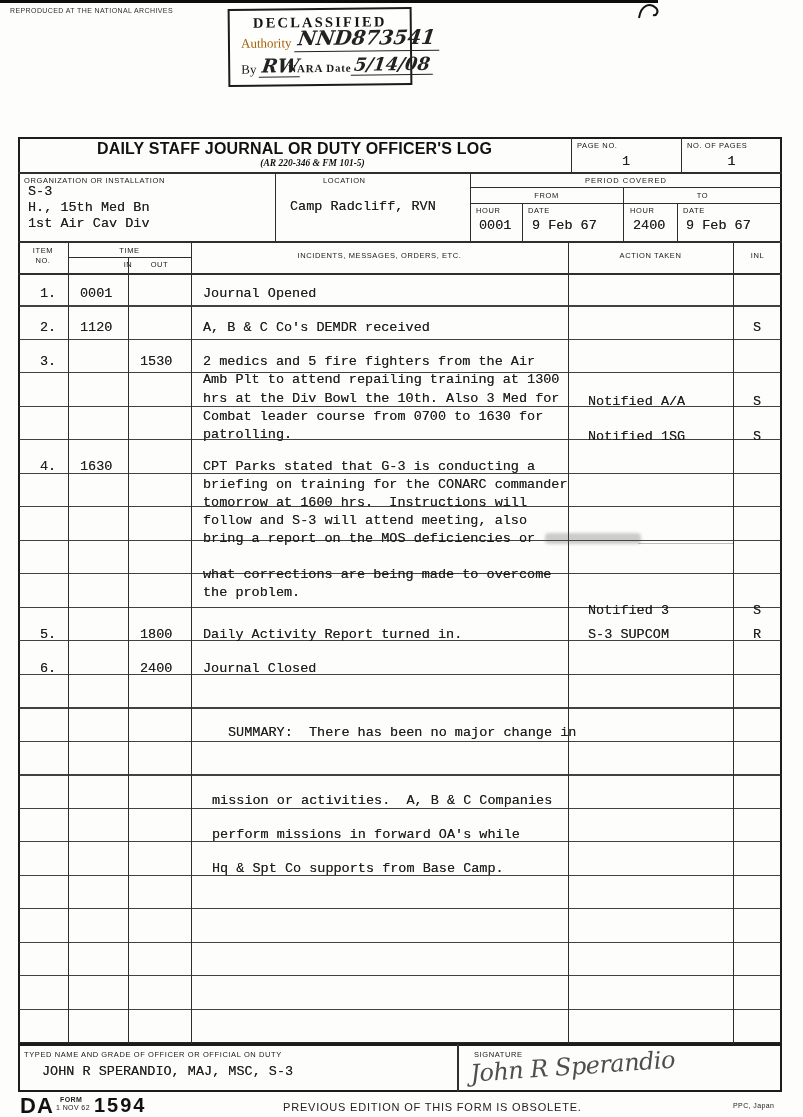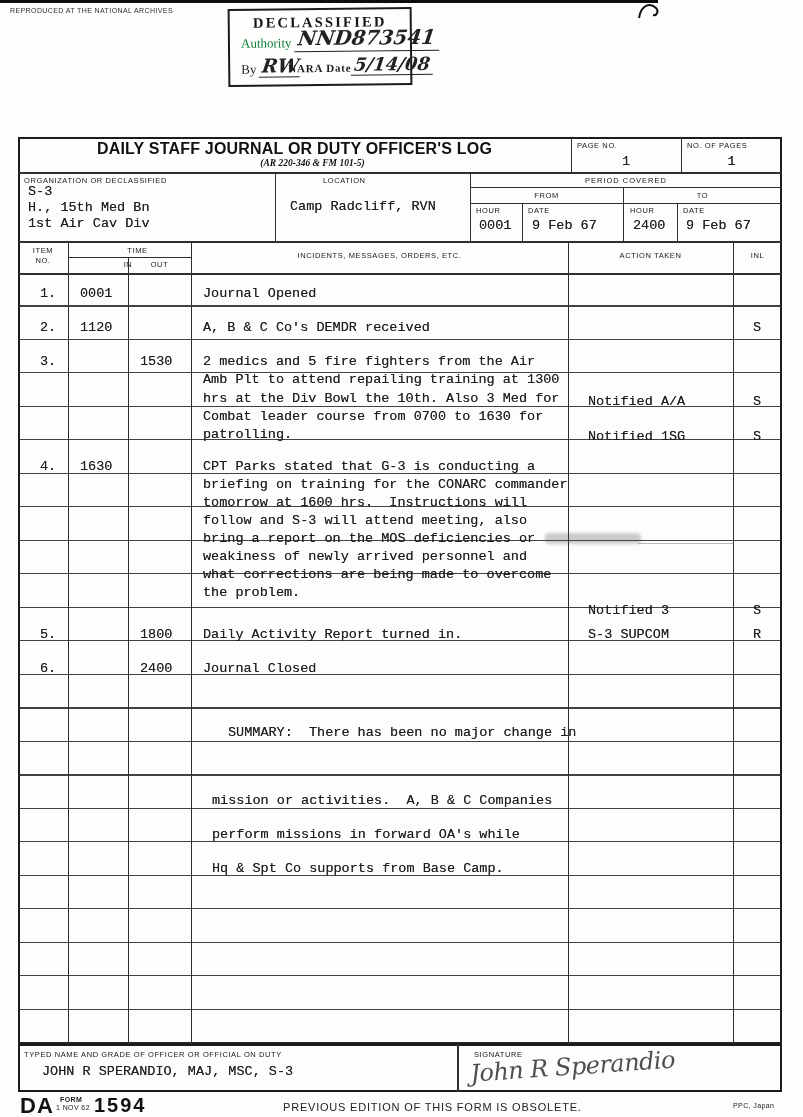--- a/index.html
+++ b/index.html
@@ -40,21 +40,21 @@
 <div class="page">
 
   <div class="ln" style="left:0;top:0;width:658px;height:2.6px;background:#0d0d0d;"></div>
   <svg style="position:absolute;left:636px;top:1px;" width="26" height="20">
     <path d="M3,17 C5,4 14,1 20,7 C23,10 21,15 17,14" stroke="#141414" stroke-width="2" fill="none"></path>
   </svg>
   <div class="lbl" style="left:10px;top:7px;font-size:7px;letter-spacing:.4px;color:#2e2e2e;">REPRODUCED AT THE NATIONAL ARCHIVES</div>
 
   <div class="stamp">
     <div class="stamp-title">DECLASSIFIED</div>
-    <div style="position:absolute;left:11px;top:25px;font-size:13px;color:#15803d;">Authority</div>
+    <div style="position:absolute;left:11px;top:25px;font-size:13px;color:#a16207;">Authority</div>
     <div class="hand" style="position:absolute;left:66px;top:16px;font-size:20px;border-bottom:1.6px solid #222;padding:0 6px 1px 2px;">NND873541</div>
     <div style="position:absolute;left:11px;top:51px;font-size:13px;color:#1c1c1c;">By</div>
     <div class="hand" style="position:absolute;left:30px;top:44px;font-size:19px;border-bottom:1.4px solid #222;padding:0 2px;">RW</div>
     <div style="position:absolute;left:58px;top:52px;font-size:11px;font-weight:bold;letter-spacing:.8px;color:#1c1c1c;">NARA Date</div>
     <div class="hand" style="position:absolute;left:122px;top:44px;font-size:18px;border-bottom:1.4px solid #222;padding:0 4px 0 2px;">5/14/08</div>
   </div>
 
   <div class="box" style="left:18px;top:137px;width:764px;height:907px;"></div>
 
   <div class="hdr-title" style="left:18px;top:140px;width:553px;">DAILY STAFF JOURNAL OR DUTY OFFICER'S LOG</div>
@@ -64,21 +64,21 @@
   <div class="ln" style="left:681px;top:137px;width:1.4px;height:35px;"></div>
   <div class="lbl" style="left:577px;top:141px;">PAGE NO.</div>
   <div class="typed" style="left:571px;top:154px;width:110px;text-align:center;">1</div>
   <div class="lbl" style="left:687px;top:141px;">NO. OF PAGES</div>
   <div class="typed" style="left:681px;top:154px;width:101px;text-align:center;">1</div>
 
   <div class="ln" style="left:18px;top:172px;width:764px;height:1.6px;"></div>
 
   <div class="ln" style="left:275px;top:172px;width:1.4px;height:69px;"></div>
   <div class="ln" style="left:470px;top:172px;width:1.4px;height:69px;"></div>
-  <div class="lbl" style="left:24px;top:176px;">ORGANIZATION OR DECLASSIFIED</div>
+  <div class="lbl" style="left:24px;top:176px;">ORGANIZATION OR INSTALLATION</div>
   <div class="typed" style="left:28px;top:184px;">S-3</div>
   <div class="typed" style="left:28px;top:200px;text-align:center;">H., 15th Med Bn</div>
   <div class="typed" style="left:28px;top:216px;">1st Air Cav Div</div>
   <div class="lbl" style="left:281px;top:176px;padding-left:42px;">LOCATION</div>
   <div class="typed" style="left:290px;top:199px;">Camp Radcliff, RVN</div>
 
   <div class="lbl c" style="left:470px;top:176px;width:312px;letter-spacing:1px;">PERIOD COVERED</div>
   <div class="ln" style="left:470px;top:187px;width:312px;height:1.4px;"></div>
   <div class="ln" style="left:623px;top:187px;width:1.4px;height:54px;"></div>
   <div class="lbl c" style="left:470px;top:191px;width:153px;">FROM</div>
@@ -92,21 +92,21 @@
   <div class="lbl" style="left:683px;top:206px;">DATE</div>
   <div class="typed" style="left:479px;top:218px;">0001</div>
   <div class="typed" style="left:532px;top:218px;">9 Feb 67</div>
   <div class="typed" style="left:633px;top:218px;">2400</div>
   <div class="typed" style="left:686px;top:218px;">9 Feb 67</div>
 
   <div class="ln" style="left:18px;top:241px;width:764px;height:1.6px;"></div>
 
   <div class="lbl c" style="left:18px;top:246px;width:50px;">ITEM</div>
   <div class="lbl c" style="left:18px;top:256px;width:50px;">NO.</div>
-  <div class="lbl c" style="left:76px;top:246px;width:123px;">TIME</div>
+  <div class="lbl c" style="left:68px;top:246px;width:123px;">TIME</div>
   <div class="ln" style="left:68px;top:257px;width:123px;height:1.3px;"></div>
   <div class="lbl c" style="left:68px;top:260px;width:60px;padding-left:30px;">IN</div>
   <div class="lbl c" style="left:128px;top:260px;width:63px;">OUT</div>
   <div class="lbl c" style="left:191px;top:251px;width:377px;">INCIDENTS, MESSAGES, ORDERS, ETC.</div>
   <div class="lbl c" style="left:568px;top:251px;width:165px;">ACTION TAKEN</div>
   <div class="lbl c" style="left:733px;top:251px;width:49px;">INL</div>
 
   <div class="ln" style="left:18px;top:273px;width:764px;height:1.5px;"></div>
 
   <div class="grid-rows"></div>
@@ -137,21 +137,20 @@
   <div class="typed" style="left:588px;top:429px;">Notified 1SG</div>
   <div class="typed" style="left:753px;top:429px;">S</div>
 
   <div class="typed" style="left:40px;top:459px;">4.</div>
   <div class="typed" style="left:80px;top:459px;">1630</div>
   <div class="typed" style="left:203px;top:459px;">CPT Parks stated that G-3 is conducting a</div>
   <div class="typed" style="left:203px;top:477px;">briefing on training for the CONARC commander</div>
   <div class="typed" style="left:203px;top:495px;">tomorrow at 1600 hrs.  Instructions will</div>
   <div class="typed" style="left:203px;top:513px;">follow and S-3 will attend meeting, also</div>
   <div class="typed" style="left:203px;top:531px;">bring a report on the MOS deficiencies or</div>
-  <div class="typed" style="left:203px;top:549px;">weakiness of newly arrived personnel and</div>
   <div class="typed" style="left:203px;top:567px;">what corrections are being made to overcome</div>
   <div class="typed" style="left:203px;top:585px;">the problem.</div>
   <div class="typed" style="left:588px;top:603px;">Notified 3</div>
   <div class="typed" style="left:753px;top:603px;">S</div>
   <div class="smudge"></div>
   <div class="smudge-line"></div>
 
   <div class="typed" style="left:40px;top:627px;">5.</div>
   <div class="typed" style="left:140px;top:627px;">1800</div>
   <div class="typed" style="left:203px;top:627px;">Daily Activity Report turned in.</div>

